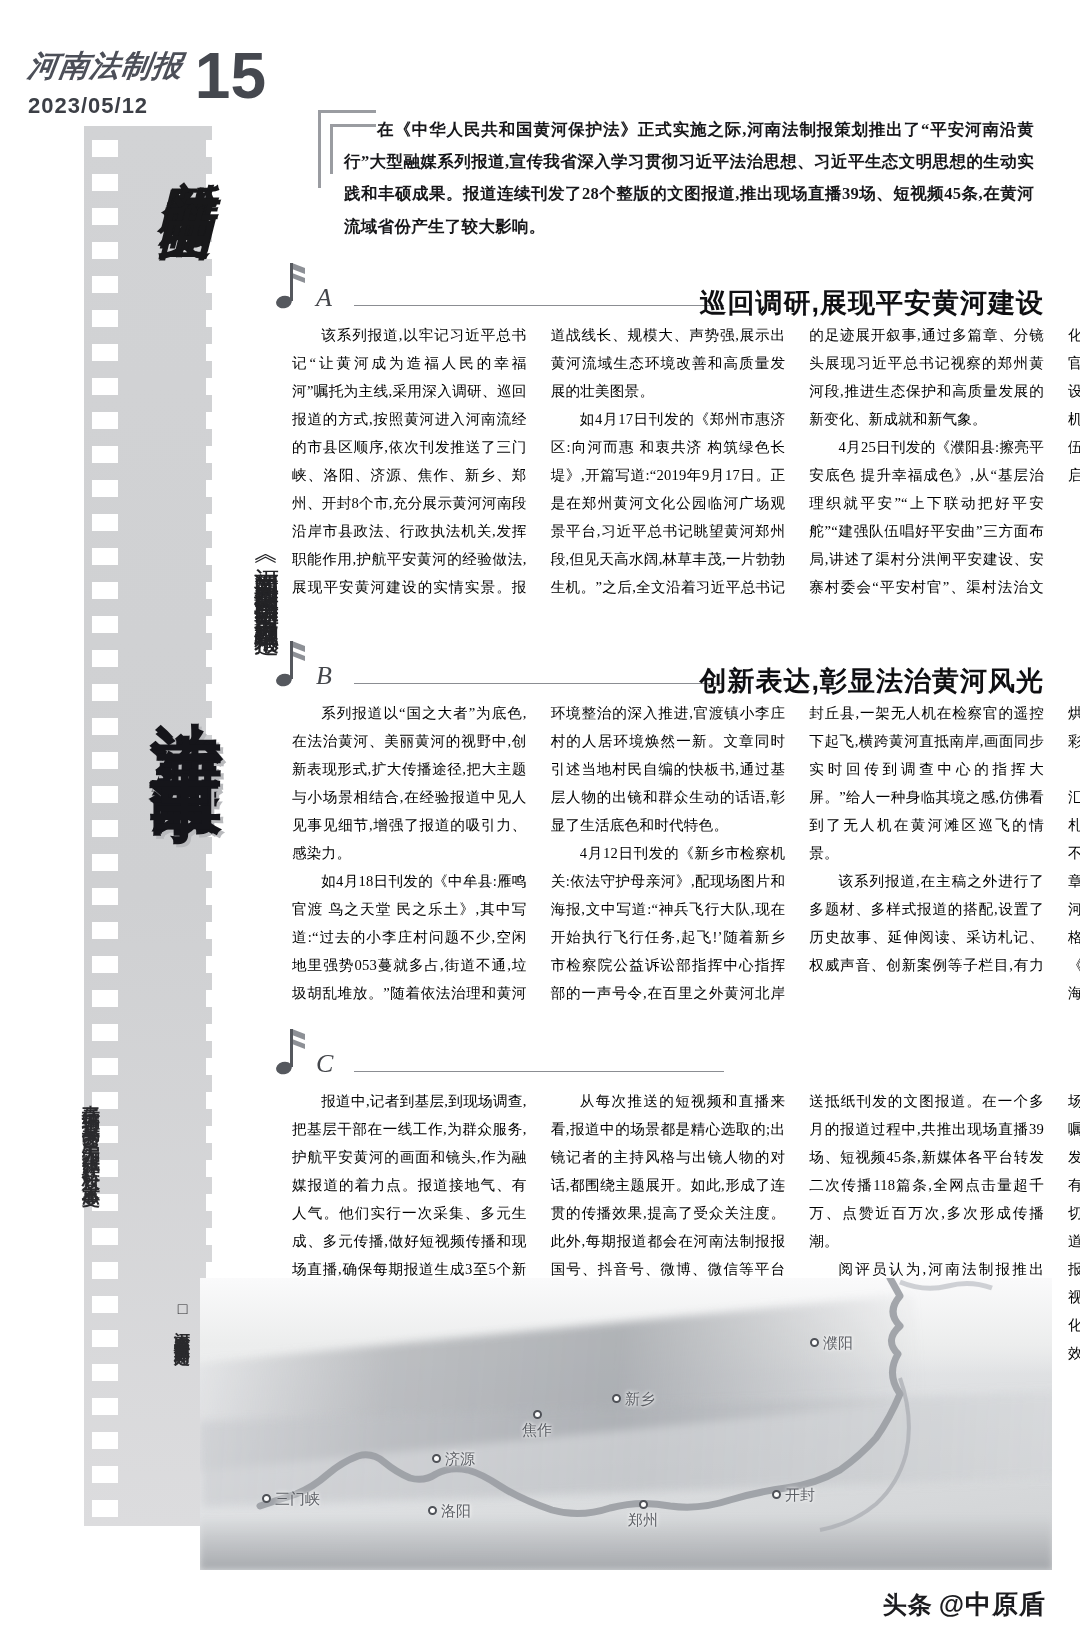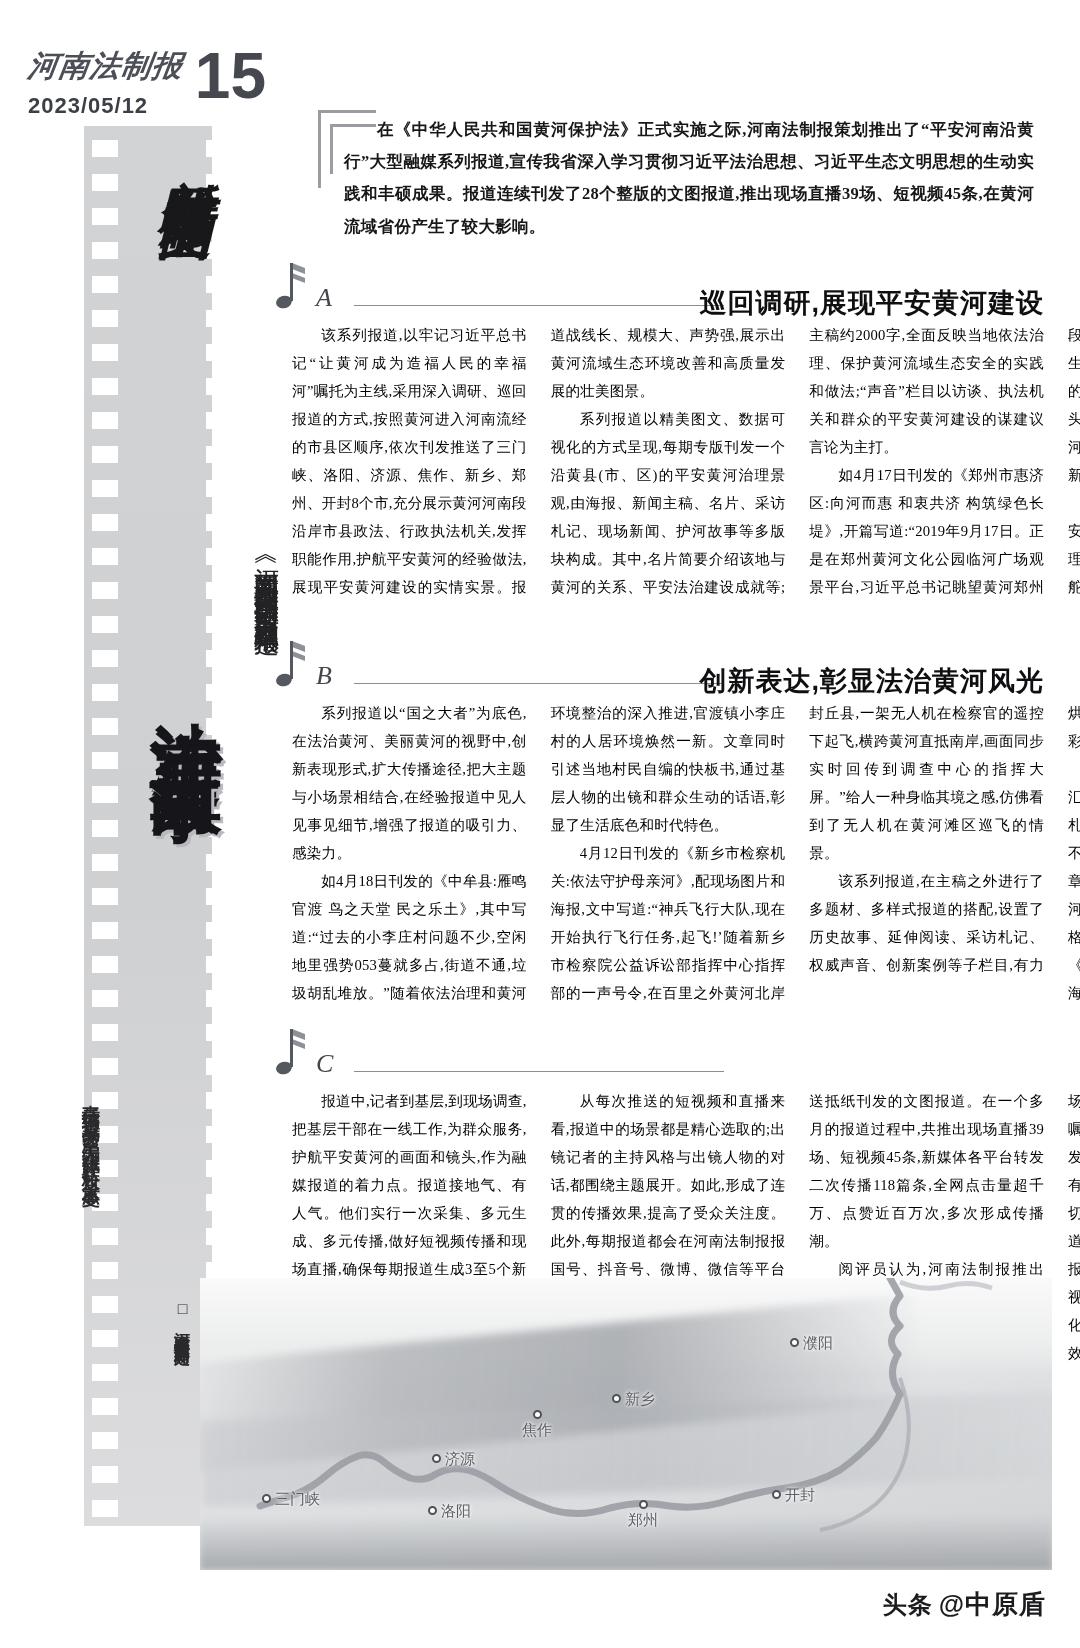--- a/index.html
+++ b/index.html
@@ -303,21 +303,20 @@
               <path d="M18 14 L31 19 L31 24 L18 19 Z" fill="#8d9096"></path>
               <rect x="16" y="4" width="3" height="38" fill="#55585e"></rect>
               <ellipse cx="10" cy="43" rx="8" ry="6.2" fill="#55585e" transform="rotate(-16 10 43)"></ellipse>
             </svg></span>
           <span class="sec-letter">A</span>
           <span class="sec-rule"></span>
           <span class="sec-title">巡回调研,展现平安黄河建设</span>
         </div>
         <div class="cols" style="height: 300px;">
           <p>该系列报道,以牢记习近平总书记“让黄河成为造福人民的幸福河”嘱托为主线,采用深入调研、巡回报道的方式,按照黄河进入河南流经的市县区顺序,依次刊发推送了三门峡、洛阳、济源、焦作、新乡、郑州、开封8个市,充分展示黄河河南段沿岸市县政法、行政执法机关,发挥职能作用,护航平安黄河的经验做法,展现平安黄河建设的实情实景。报道战线长、规模大、声势强,展示出黄河流域生态环境改善和高质量发展的壮美图景。</p>
-          <p>系列报道以精美图文、数据可视化的方式呈现,每期专版刊发一个沿黄县(市、区)的平安黄河治理景观,由海报、新闻主稿、名片、采访札记、现场新闻、护河故事等多版块构成。其中,名片简要介绍该地与黄河的关系、平安法治建设成就等;主稿约2000字,全面反映当地依法治理、保护黄河流域生态安全的实践和做法;“声音”栏目以访谈、执法机关和群众的平安黄河建设的谋建议言论为主打。</p>
           <p>如4月17日刊发的《郑州市惠济区:向河而惠 和衷共济 构筑绿色长堤》,开篇写道:“2019年9月17日。正是在郑州黄河文化公园临河广场观景平台,习近平总书记眺望黄河郑州段,但见天高水阔,林草丰茂,一片勃勃生机。”之后,全文沿着习近平总书记的足迹展开叙事,通过多篇章、分镜头展现习近平总书记视察的郑州黄河段,推进生态保护和高质量发展的新变化、新成就和新气象。</p>
           <p>4月25日刊发的《濮阳县:擦亮平安底色 提升幸福成色》,从“基层治理织就平安”“上下联动把好平安舵”“建强队伍唱好平安曲”三方面布局,讲述了渠村分洪闸平安建设、安寨村委会“平安村官”、渠村法治文化广场建设等故事,反映了濮阳县“四官两员”“三诊工作法”的基层法治建设、“一办三组”“三渠清单”平安责任机制、“双百英雄”“三零”创建法治队伍的典型做法,具有工作的指导性和启发性。</p>
         </div>
       </div>
       <div class="section">
         <div class="sec-head">
           <span class="note-icon"><svg viewBox="0 0 40 54" width="40" height="54" aria-hidden="true">
               <path d="M18 4 L31 9 L31 15 L18 10 Z" fill="#8d9096"></path>
               <path d="M18 14 L31 19 L31 24 L18 19 Z" fill="#8d9096"></path>
               <rect x="16" y="4" width="3" height="38" fill="#55585e"></rect>
@@ -359,21 +358,21 @@
   <div class="haze"></div>
   <div class="band"></div>
   <div class="band2"></div>
   <div class="dark"></div>
   <svg id="river" viewBox="0 0 852 292">
     <path d="M 690,0 L 700,18 Q 686,34 700,48 Q 684,62 698,76 Q 686,96 700,116 Q 690,140 676,160 Q 660,178 640,192 Q 616,206 586,210 Q 556,214 530,222 Q 500,232 470,228 Q 440,222 410,230 Q 380,240 352,232 Q 322,222 300,208 Q 282,196 268,192 Q 250,188 236,196 Q 224,204 210,200 Q 196,194 184,184 Q 172,174 158,178 Q 142,184 128,196 Q 112,210 96,216 Q 78,222 60,228" fill="none" stroke="#9a9da3" stroke-width="7" stroke-linecap="round" stroke-linejoin="round" opacity="0.9"></path>
     <path d="M 700,100 Q 714,140 706,176 Q 698,206 676,226 Q 652,246 620,252" fill="none" stroke="#a8abb1" stroke-width="4" fill-opacity="0" opacity="0.7"></path>
     <path d="M 700,4 Q 724,14 748,8 Q 770,2 792,10" fill="none" stroke="#bcbfc4" stroke-width="5" opacity="0.7"></path>
   </svg>
   <div id="cities-host">
-      <div class="city" style="left: 590px; top: 56px; text-align: center;"><span class="dot"></span><span>濮阳</span></div>
+      <div class="city" style="left: 610px; top: 56px; text-align: center;"><span class="dot"></span><span>濮阳</span></div>
       <div class="city" style="left: 412px; top: 112px;"><span class="dot"></span><span>新乡</span></div>
       <div class="city stack" style="left: 322px; top: 132px;"><span class="dot"></span><span>焦作</span></div>
       <div class="city" style="left: 232px; top: 172px;"><span class="dot"></span><span>济源</span></div>
       <div class="city" style="left: 62px; top: 212px;"><span class="dot"></span><span>三门峡</span></div>
       <div class="city" style="left: 228px; top: 224px;"><span class="dot"></span><span>洛阳</span></div>
       <div class="city stack" style="left: 428px; top: 222px;"><span class="dot"></span><span>郑州</span></div>
       <div class="city" style="left: 572px; top: 208px;"><span class="dot"></span><span>开封</span></div>
     </div>
 </div>
 

